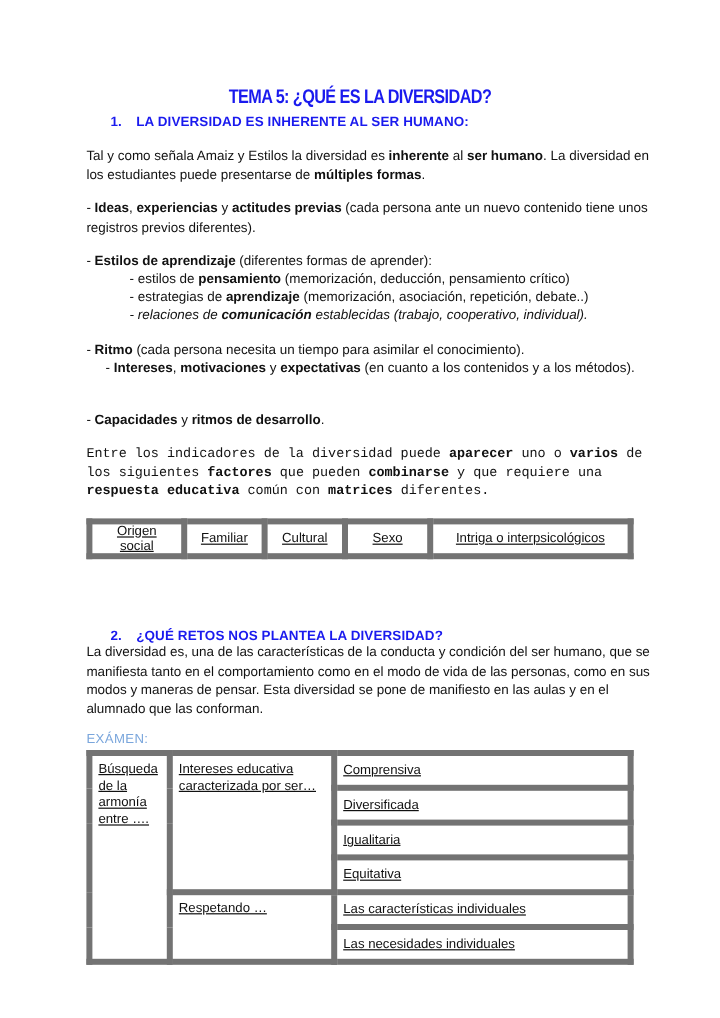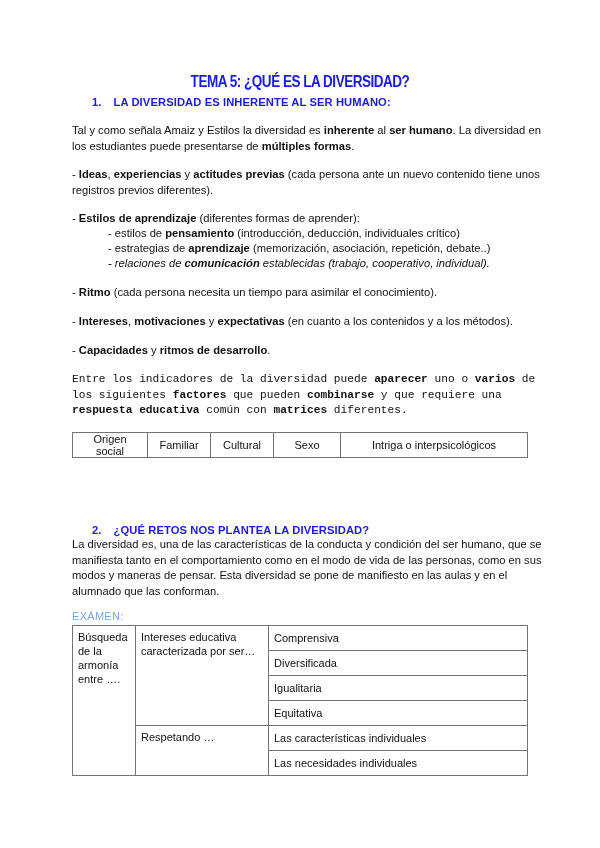--- a/index.html
+++ b/index.html
@@ -17,21 +17,21 @@
     letter-spacing: 0.1px;
   }
   .section-heading .num { margin-right: 12px; }
   .txt {
     position: absolute; left: 72px; width: 470px; font-size: 11.2px; line-height: 15.5px;
     color: #111;
   }
   .txt b { font-weight: bold; }
   .indent { padding-left: 36px; }
   table { border-collapse: collapse; position: absolute; }
-  td { border: 1px solid #737373; font-size: 11px; color: #111; padding: 0 5px; }
+  td { border: 5px solid #737373; font-size: 11px; color: #111; padding: 0 5px; text-decoration: underline; }
   .t1 { left: 72px; top: 432px; width: 456px; }
   .t1 td { text-align: center; height: 19px; }
   .t1 .wide { height: 36px; line-height: 15px; }
   .t2 { left: 72px; top: 625px; width: 456px; padding-left: 43px; }
   .t2 td { vertical-align: top; height: 22px; line-height: 24px; }
   .t2 .c1 { width: 52px; line-height: 14px; padding-top: 4px; }
   .t2 .c2 { width: 122px; line-height: 14px; padding-top: 4px; }
   .exam-label { position: absolute; left: 72px; top: 610px; font-size: 11px; color: #7aa6dc; letter-spacing: 0.3px; }
 </style>
 </head>
@@ -39,25 +39,25 @@
 
 <div class="page-title">TEMA 5: ¿QUÉ ES LA DIVERSIDAD?</div>
 
 <div class="section-heading" style="top:96px;">
   <span class="num">1.</span><span>LA DIVERSIDAD ES INHERENTE AL SER HUMANO:</span>
 </div>
 
 <div class="txt" style="top:123px;"><span>Tal y como señala Amaiz y Estilos la diversidad es </span><b>inherente</b><span> al </span><b>ser humano</b><span>. La diversidad en los estudiantes puede presentarse de </span><b>múltiples formas</b><span>.</span></div>
 <div class="txt" style="top:167px;"><span>- </span><b>Ideas</b><span>, </span><b>experiencias</b><span> y </span><b>actitudes previas</b><span> (cada persona ante un nuevo contenido tiene unos registros previos diferentes).</span></div>
 <div class="txt" style="top:211px;"><span>- </span><b>Estilos de aprendizaje</b><span> (diferentes formas de aprender):</span></div>
-<div class="txt indent" style="top:226px;"><span>- estilos de </span><b>pensamiento</b><span> (introducción, deducción, individuales crítico)</span></div>
+<div class="txt indent" style="top:226px;"><span>- estilos de </span><b>pensamiento</b><span> (memorización, deducción, pensamiento crítico)</span></div>
 <div class="txt indent" style="top:241px;"><span>- estrategias de </span><b>aprendizaje</b><span> (memorización, asociación, repetición, debate..)</span></div>
 <div class="txt indent" style="top:256px;font-style:italic;"><span>- relaciones de </span><b>comunicación</b><span> establecidas (trabajo, cooperativo, individual).</span></div>
 <div class="txt" style="top:285px;"><span>- </span><b>Ritmo</b><span> (cada persona necesita un tiempo para asimilar el conocimiento).</span></div>
-<div class="txt" style="top:314px;"><span>- </span><b>Intereses</b><span>, </span><b>motivaciones</b><span> y </span><b>expectativas</b><span> (en cuanto a los contenidos y a los métodos).</span></div>
+<div class="txt" style="top:300px;margin-left:16px;"><span>- </span><b>Intereses</b><span>, </span><b>motivaciones</b><span> y </span><b>expectativas</b><span> (en cuanto a los contenidos y a los métodos).</span></div>
 <div class="txt" style="top:343px;"><span>- </span><b>Capacidades</b><span> y </span><b>ritmos de desarrollo</b><span>.</span></div>
 <div class="txt" style="top:372px;font-family:Liberation Mono, monospace;"><span>Entre los indicadores de la diversidad puede </span><b>aparecer</b><span> uno o </span><b>varios</b><span> de los siguientes </span><b>factores</b><span> que pueden </span><b>combinarse</b><span> y que requiere una </span><b>respuesta educativa</b><span> común con </span><b>matrices</b><span> diferentes.</span></div>
 
 <table class="t1">
   <tbody>
       <tr>
     <td style="width:64px">Origen social</td>
     <td style="width:52px">Familiar</td>
     <td style="width:52px">Cultural</td>
     <td style="width:56px">Sexo</td>

